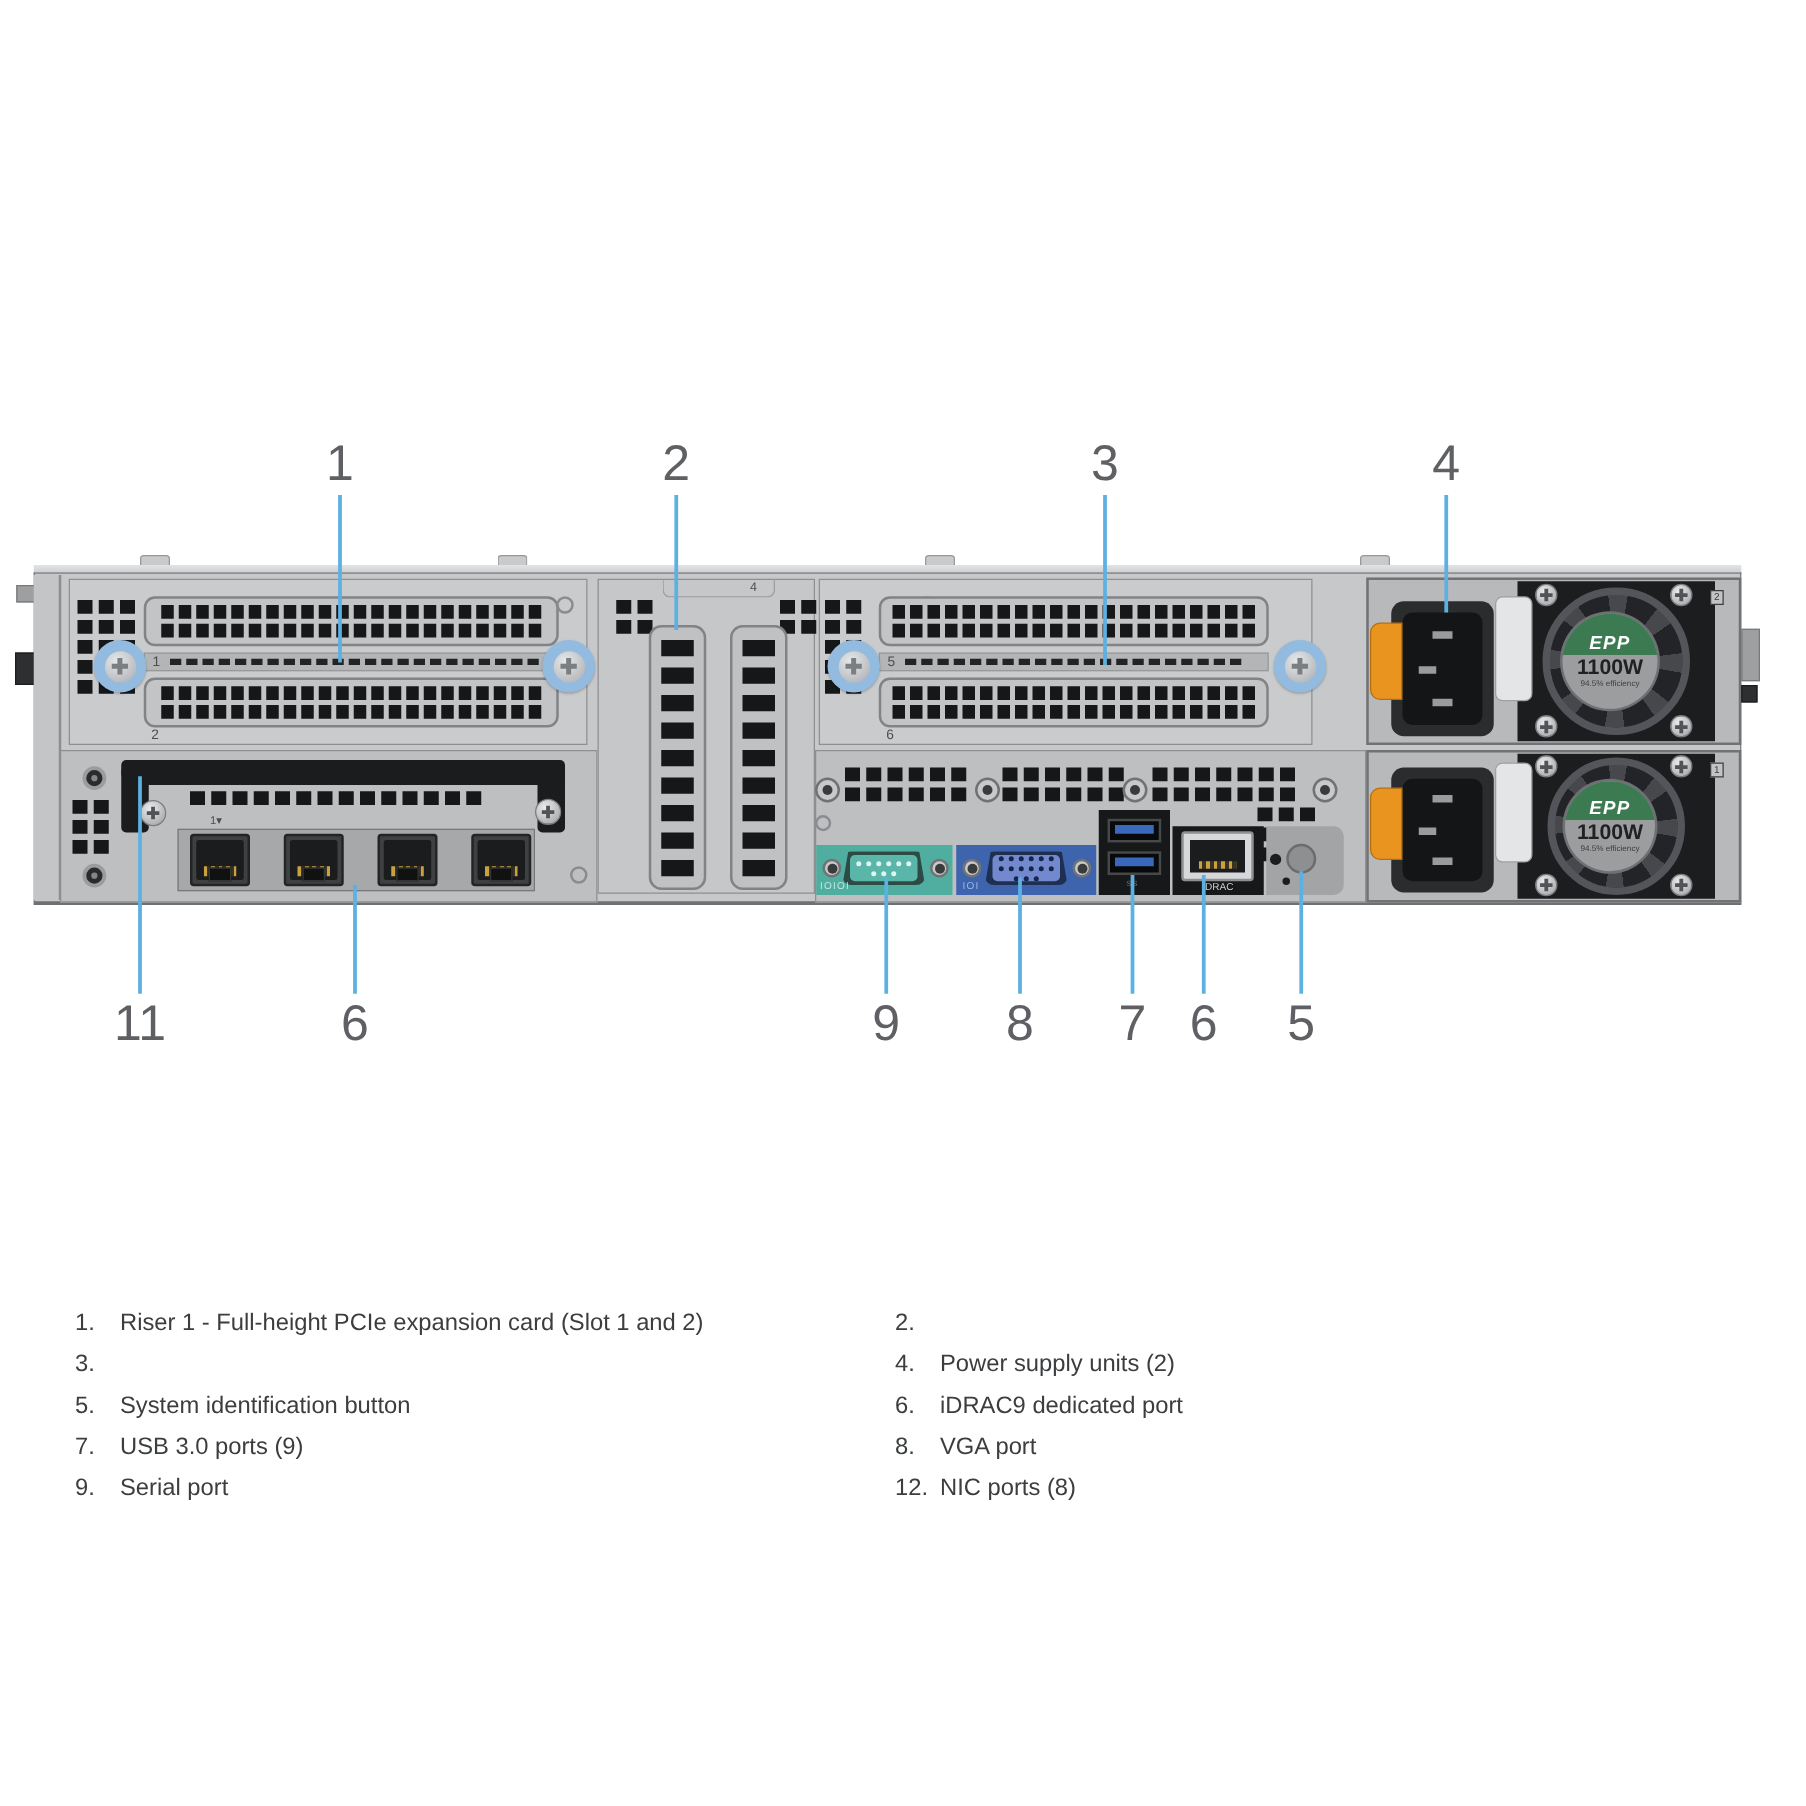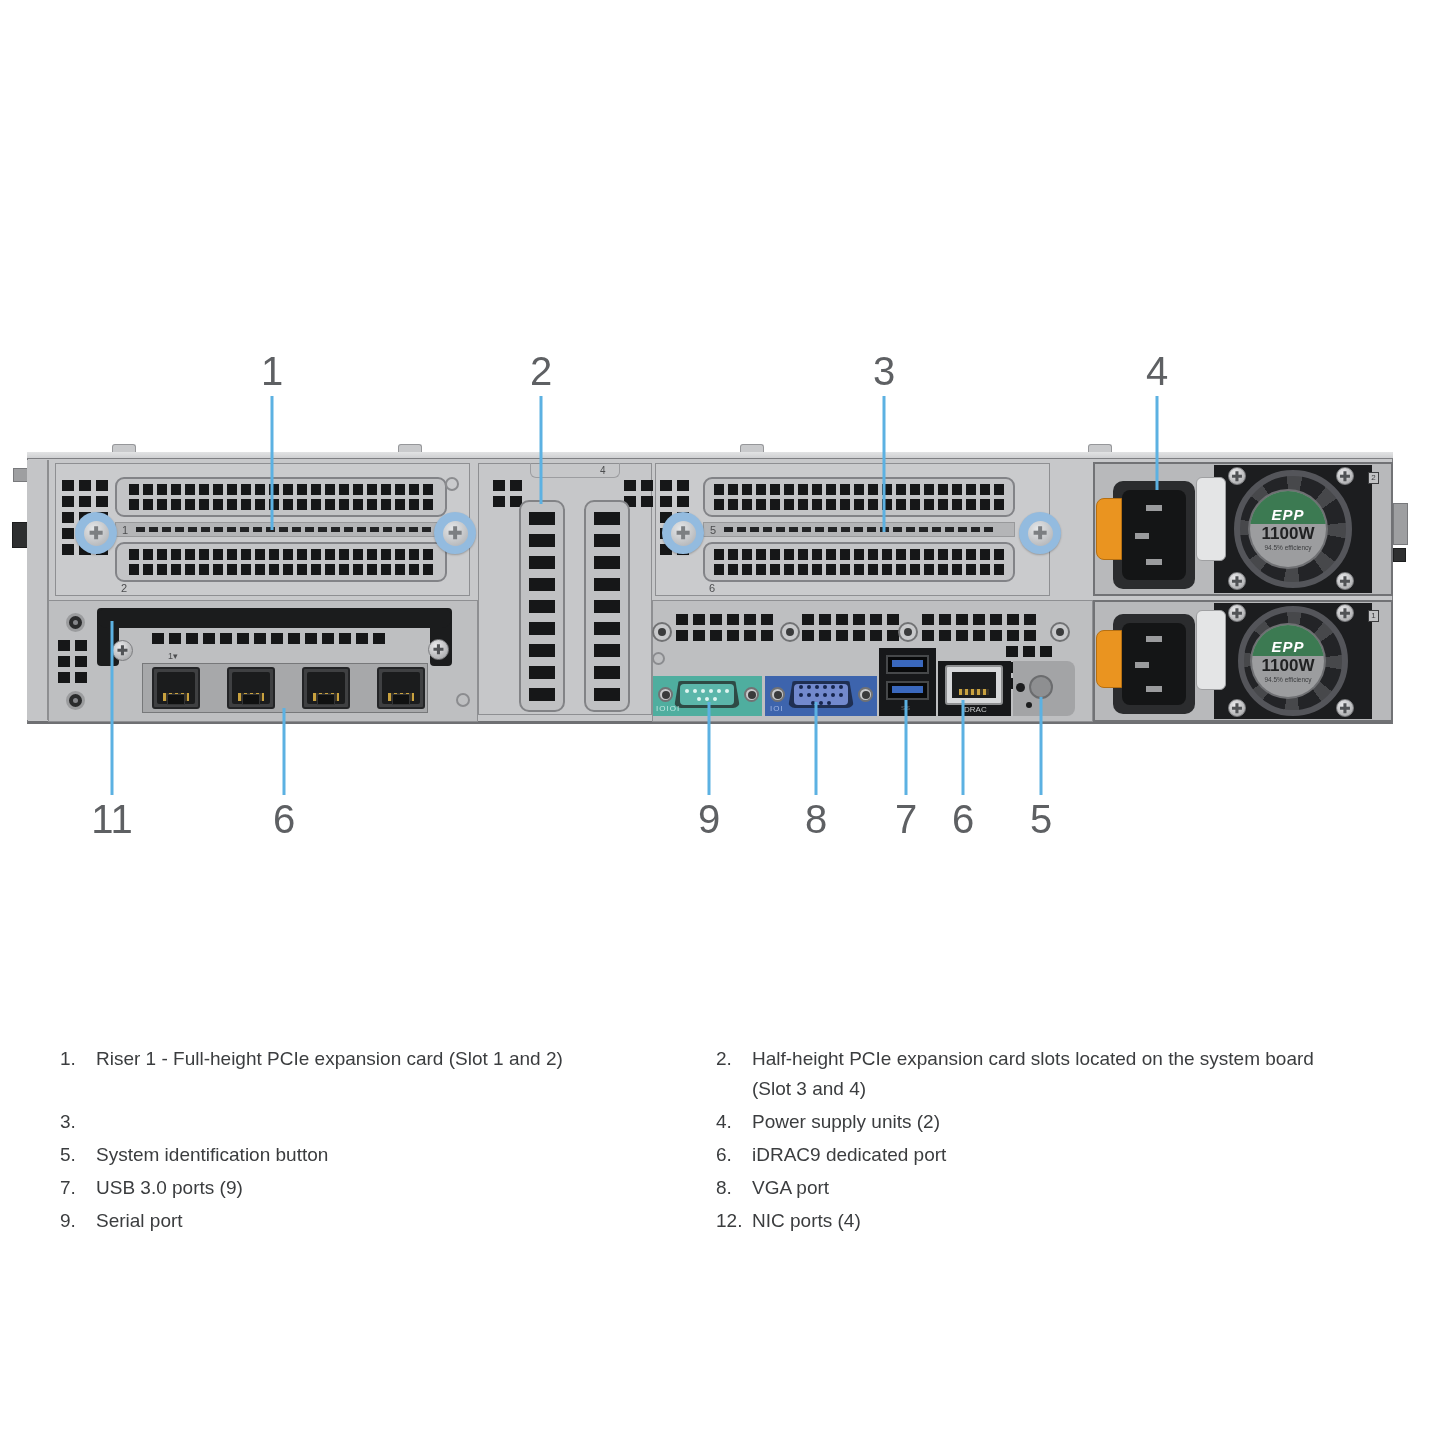--- a/index.html
+++ b/index.html
@@ -716,21 +716,20 @@
   </div>
 
 
   <div class="abs legend" style="left:60px;top:1044px;width:1330px;">
     <div class="li">
         <span class="num">1.</span>
         <span class="txt">Riser 1 - Full-height PCIe expansion card (Slot 1 and 2)</span>
       </div>
     <div class="li">
         <span class="num">2.</span>
-        <span class="txt r">Half-height PCIe expansion card slots located on the system board (Slot 3 and 4)</span>
       </div>
     <div class="li">
         <span class="num">3.</span>
       </div>
     <div class="li">
         <span class="num">4.</span>
         <span class="txt r">Power supply units (2)</span>
       </div>
     <div class="li">
         <span class="num">5.</span>
@@ -747,17 +746,17 @@
     <div class="li">
         <span class="num">8.</span>
         <span class="txt r">VGA port</span>
       </div>
     <div class="li">
         <span class="num">9.</span>
         <span class="txt">Serial port</span>
       </div>
     <div class="li">
         <span class="num">12.</span>
-        <span class="txt r">NIC ports (4)</span>
+        <span class="txt r">NIC ports (8)</span>
       </div>
   </div>
 
 </div>
 
 </body></html>

